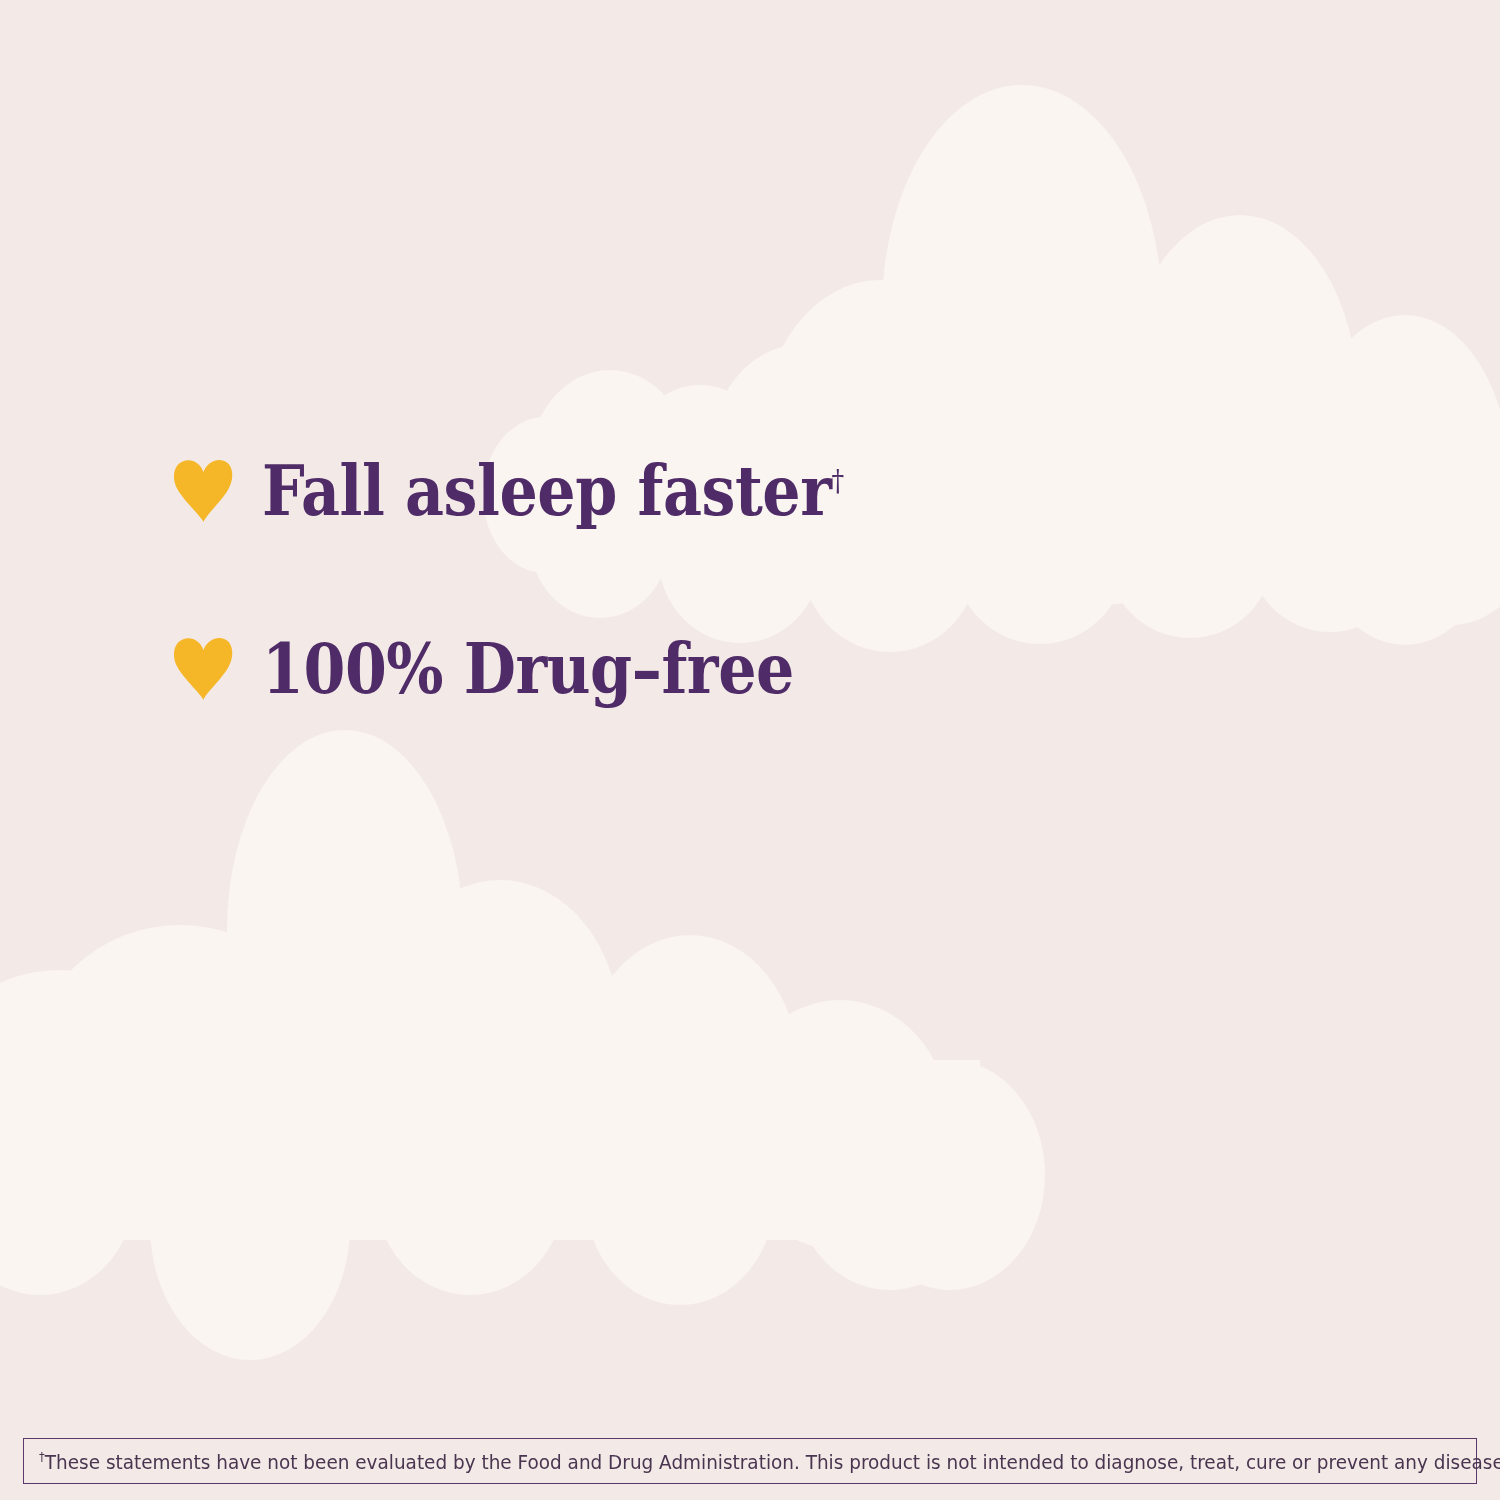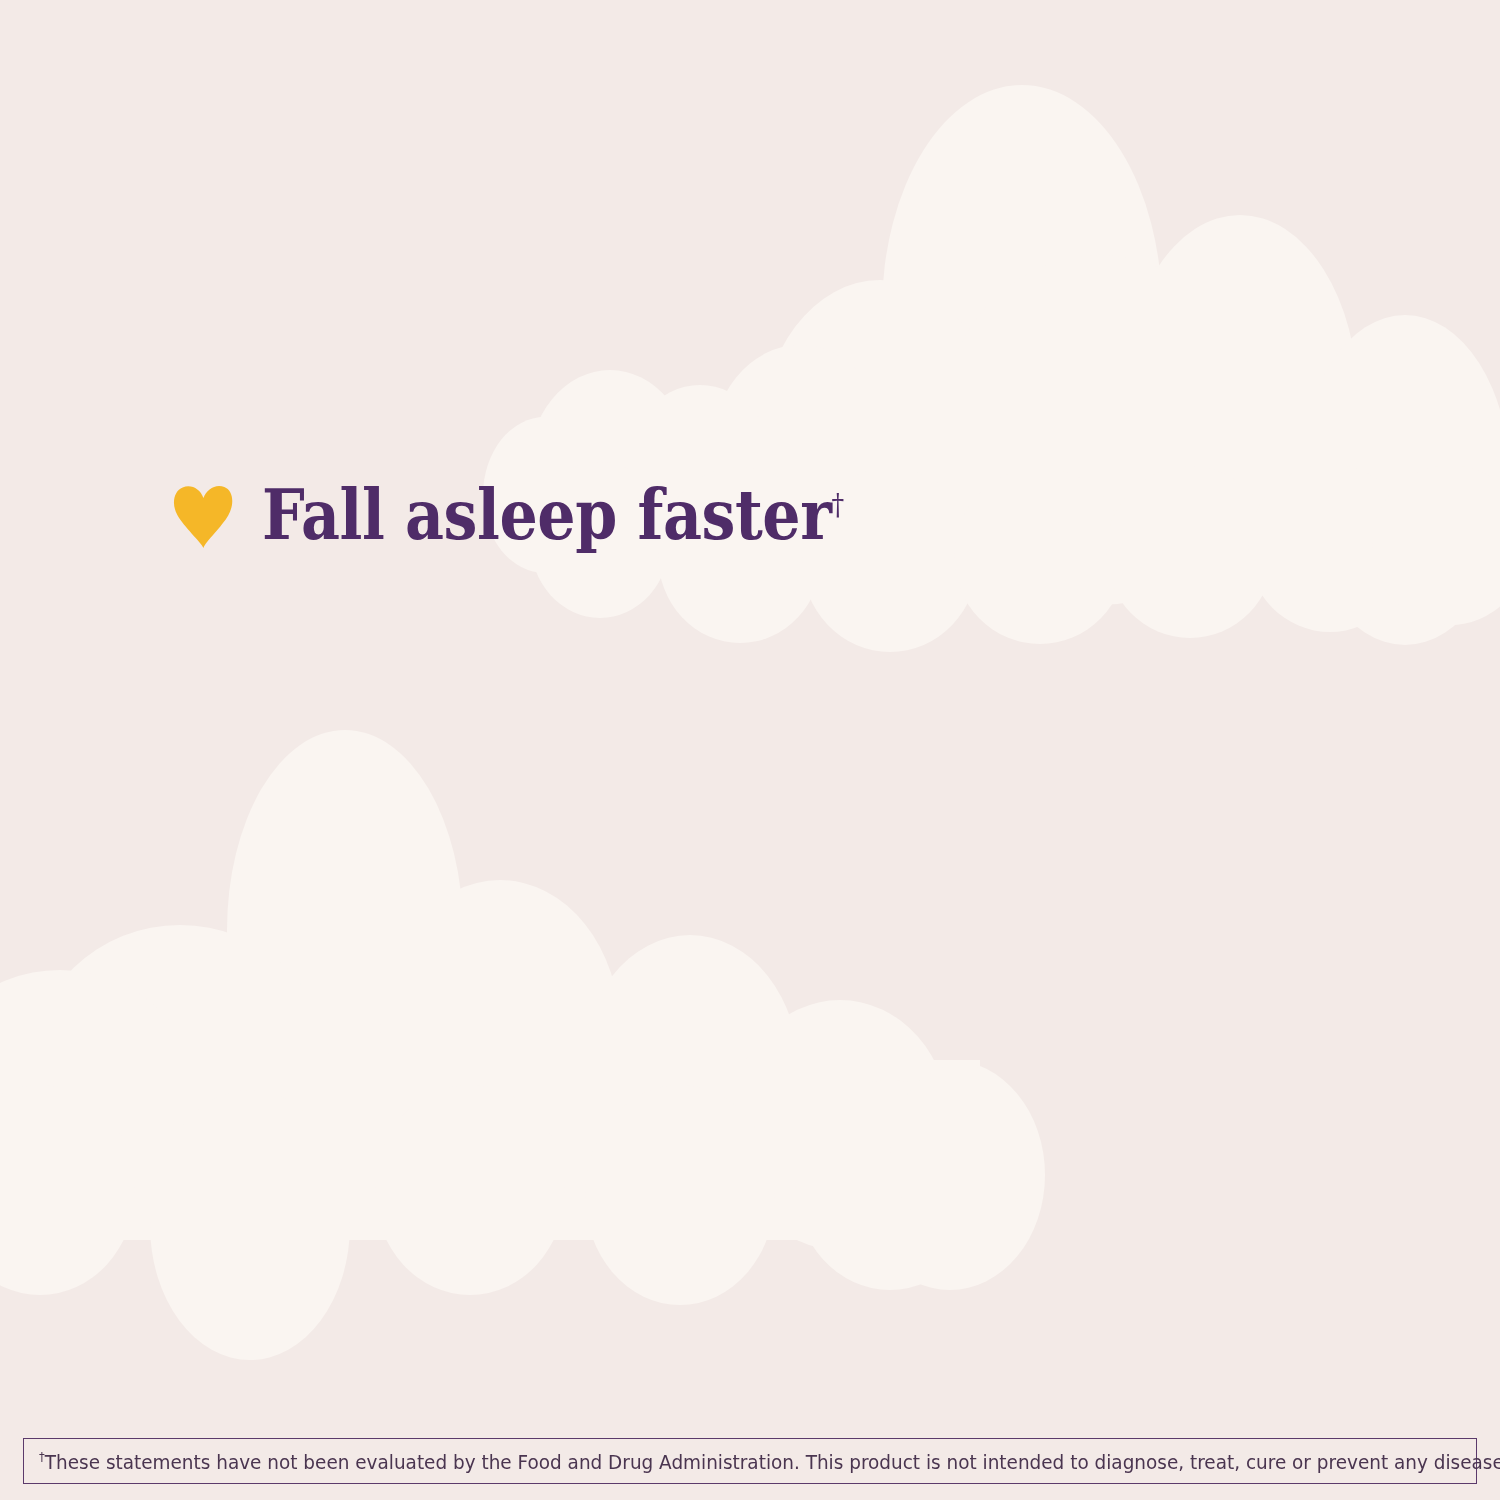--- a/index.html
+++ b/index.html
@@ -35,21 +35,21 @@
   
   .bullets {
     position: absolute;
     left: 172px;
     top: 432px;
     width: 1260px;
   }
 
   .bullet-row {
     display: flex;
-    align-items: flex-end;
+    align-items: center;
     height: 118px;
     margin-bottom: 60px;
   }
 
   .heart-icon {
     flex: 0 0 auto;
     width: 62px;
     height: 66px;
     margin-right: 28px;
     display: block;
@@ -160,20 +160,28 @@
     <div class="bullet-row">
       <svg class="heart-icon" viewBox="0 0 64 68" aria-hidden="true">
         <path d="M32.5 66 C30 60 12 44 5.5 32 C-1 20 2 7 11 3.5 C20 0 29 5 32.5 14.5 C35.5 5.5 45 -0.5 54 3 C63 6.5 65 20 58 32.5 C52 43.5 35 59 32.5 66 Z" fill="#f5b728"></path>
       </svg>
       <div class="bullet-text">
         <span>Fall asleep faster</span><span class="sup">†</span>
       </div>
     </div>
 
 
+    <div class="bullet-row">
+      <svg class="heart-icon" viewBox="0 0 64 68" aria-hidden="true">
+        <path d="M32.5 66 C30 60 12 44 5.5 32 C-1 20 2 7 11 3.5 C20 0 29 5 32.5 14.5 C35.5 5.5 45 -0.5 54 3 C63 6.5 65 20 58 32.5 C52 43.5 35 59 32.5 66 Z" fill="#f5b728"></path>
+      </svg>
+      <div class="bullet-text">
+        <span>100% Drug–free</span><span class="sup"></span>
+      </div>
+    </div>
 
   </div>
 
   <div class="footer-box">
     <div class="footer-text"><span class="sup">†</span><span>These statements have not been evaluated by the Food and Drug Administration. This product is not intended to diagnose, treat, cure or prevent any disease.</span></div>
   </div>
 
 </div>
 
 </body></html>

